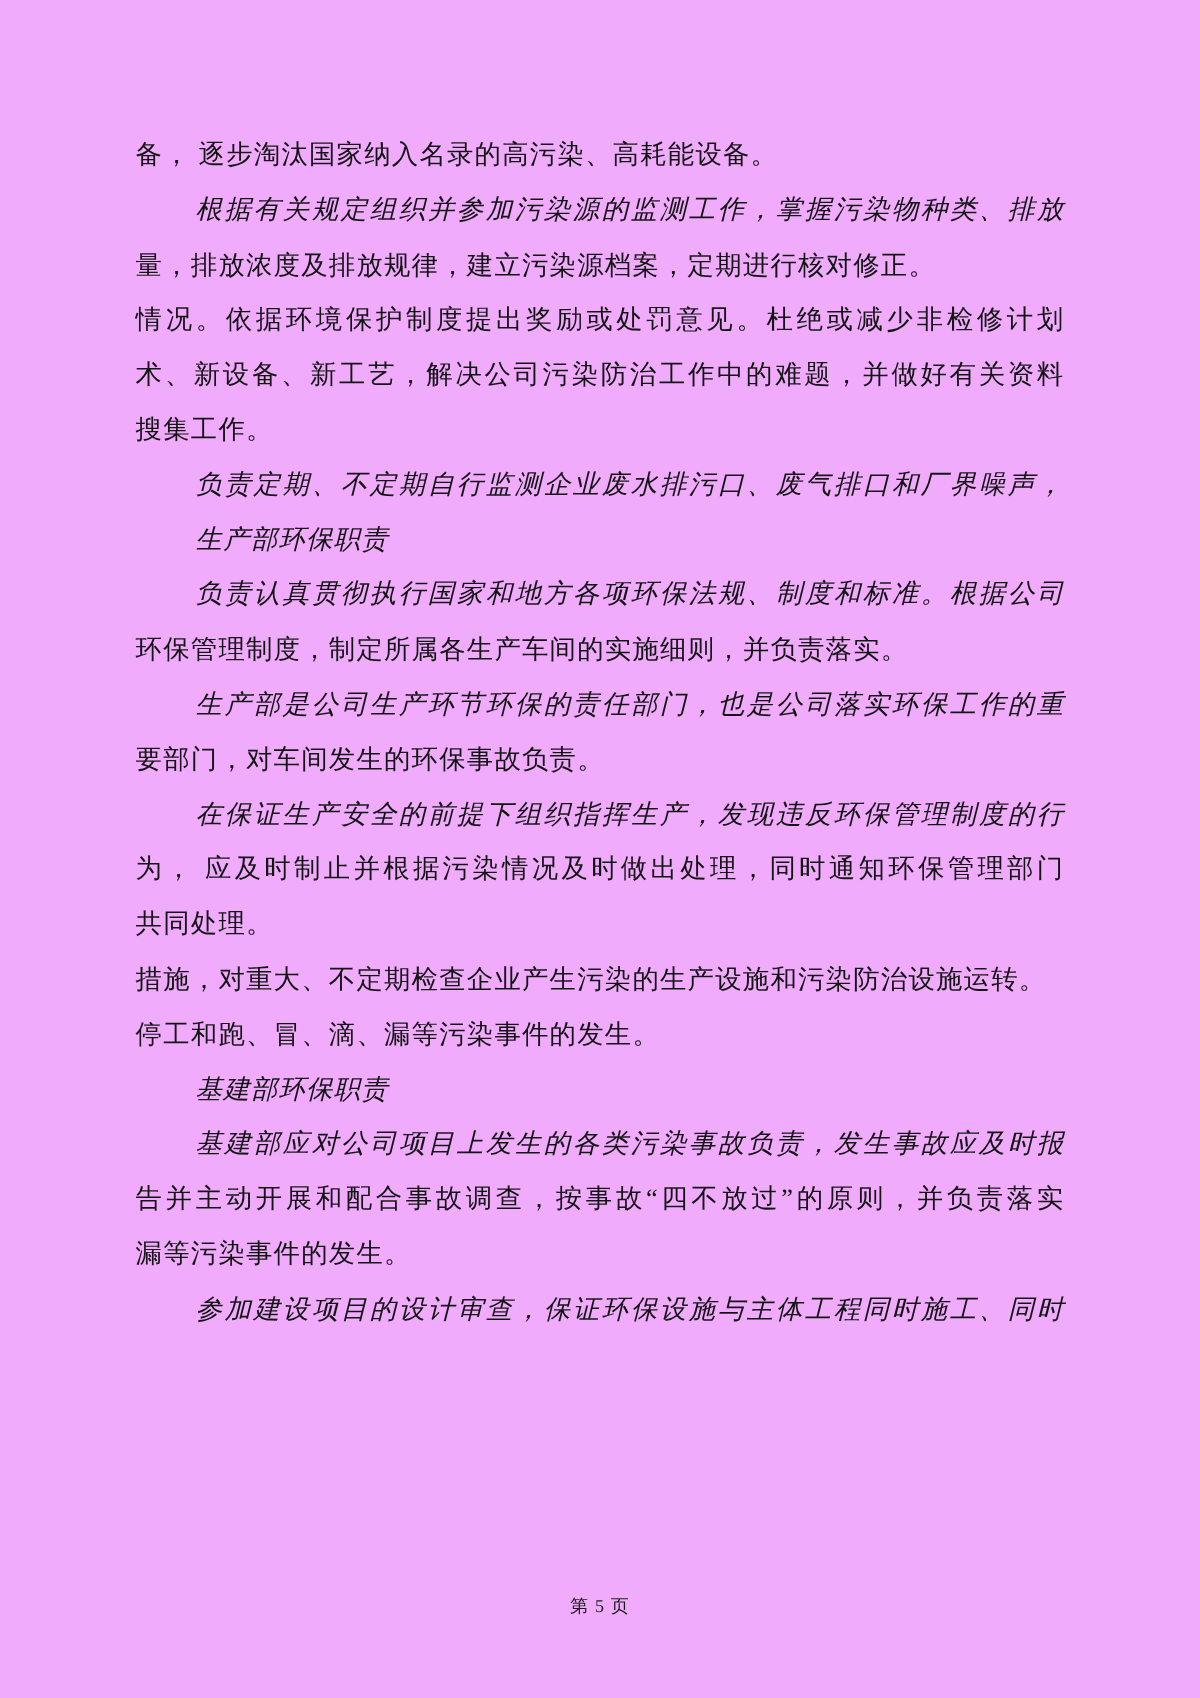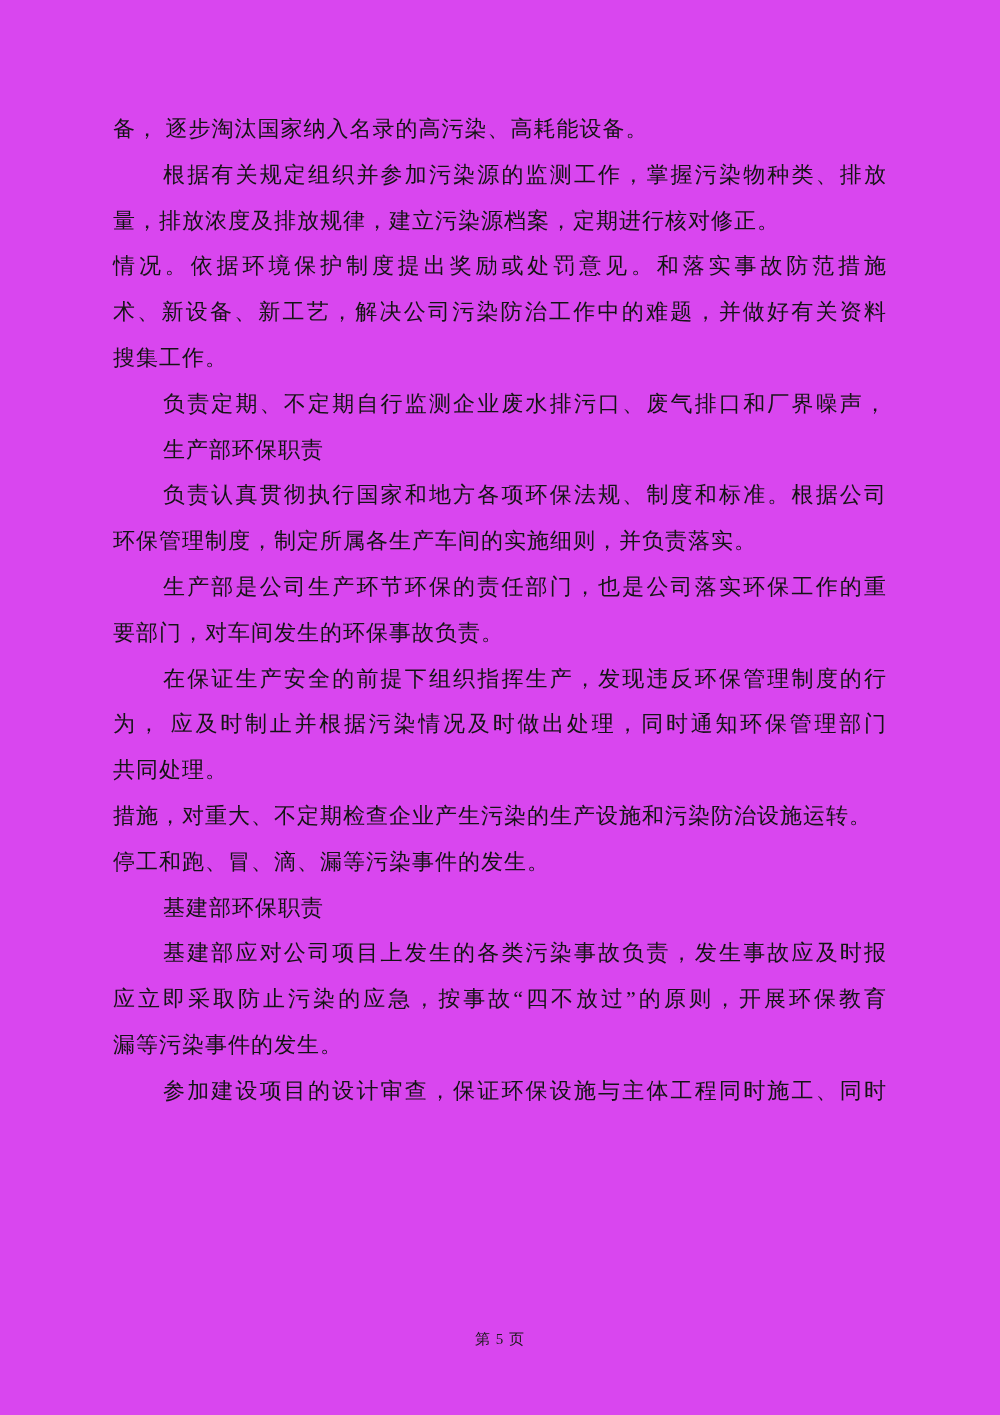--- a/index.html
+++ b/index.html
@@ -8,37 +8,37 @@
     height: 1415px;
     background: #ffffff;
     position: relative;
     font-family: "Liberation Serif", "DejaVu Serif", serif;
     color: #141414;
     overflow: hidden;
   }
   .doc-page {
     position: absolute;
     inset: 0;
-    background: #d946ef;
+    background: #f0abfc;
   }
   .doc-body {
     position: absolute;
     left: 113px;
     top: 106px;
     width: 774px;
   }
   .line {
     font-size: 22px;
     line-height: 45.8px;
     height: 45.8px;
     letter-spacing: 1px;
     white-space: nowrap;
     text-align: left;
   }
-  .line.indent { padding-left: 50px; }
+  .line.indent { padding-left: 50px; font-style: italic; }
   .line.justify {
     white-space: normal;
     text-align: justify;
     text-align-last: justify;
   }
   .footer {
     position: absolute;
     top: 1328px;
     left: 0;
     width: 1000px;
@@ -50,34 +50,34 @@
   }
 </style>
 </head>
 <body>
 
 <div class="doc-page">
   <div class="doc-body">
       <div class="line">备， 逐步淘汰国家纳入名录的高污染、高耗能设备。</div>
       <div class="line indent justify">根据有关规定组织并参加污染源的监测工作，掌握污染物种类、排放</div>
       <div class="line">量，排放浓度及排放规律，建立污染源档案，定期进行核对修正。</div>
-      <div class="line justify">情况。依据环境保护制度提出奖励或处罚意见。和落实事故防范措施</div>
+      <div class="line justify">情况。依据环境保护制度提出奖励或处罚意见。杜绝或减少非检修计划</div>
       <div class="line justify">术、新设备、新工艺，解决公司污染防治工作中的难题，并做好有关资料</div>
       <div class="line">搜集工作。</div>
       <div class="line indent justify">负责定期、不定期自行监测企业废水排污口、废气排口和厂界噪声，</div>
       <div class="line indent">生产部环保职责</div>
       <div class="line indent justify">负责认真贯彻执行国家和地方各项环保法规、制度和标准。根据公司</div>
       <div class="line">环保管理制度，制定所属各生产车间的实施细则，并负责落实。</div>
       <div class="line indent justify">生产部是公司生产环节环保的责任部门，也是公司落实环保工作的重</div>
       <div class="line">要部门，对车间发生的环保事故负责。</div>
       <div class="line indent justify">在保证生产安全的前提下组织指挥生产，发现违反环保管理制度的行</div>
       <div class="line justify">为， 应及时制止并根据污染情况及时做出处理，同时通知环保管理部门</div>
       <div class="line">共同处理。</div>
       <div class="line">措施，对重大、不定期检查企业产生污染的生产设施和污染防治设施运转。</div>
       <div class="line">停工和跑、冒、滴、漏等污染事件的发生。</div>
       <div class="line indent">基建部环保职责</div>
       <div class="line indent justify">基建部应对公司项目上发生的各类污染事故负责，发生事故应及时报</div>
-      <div class="line justify">应立即采取防止污染的应急，按事故“四不放过”的原则，开展环保教育</div>
+      <div class="line justify">告并主动开展和配合事故调查，按事故“四不放过”的原则，并负责落实</div>
       <div class="line">漏等污染事件的发生。</div>
       <div class="line indent justify">参加建设项目的设计审查，保证环保设施与主体工程同时施工、同时</div>
     </div>
   <div class="footer">第 5 页</div>
 </div>
 
 </body></html>

